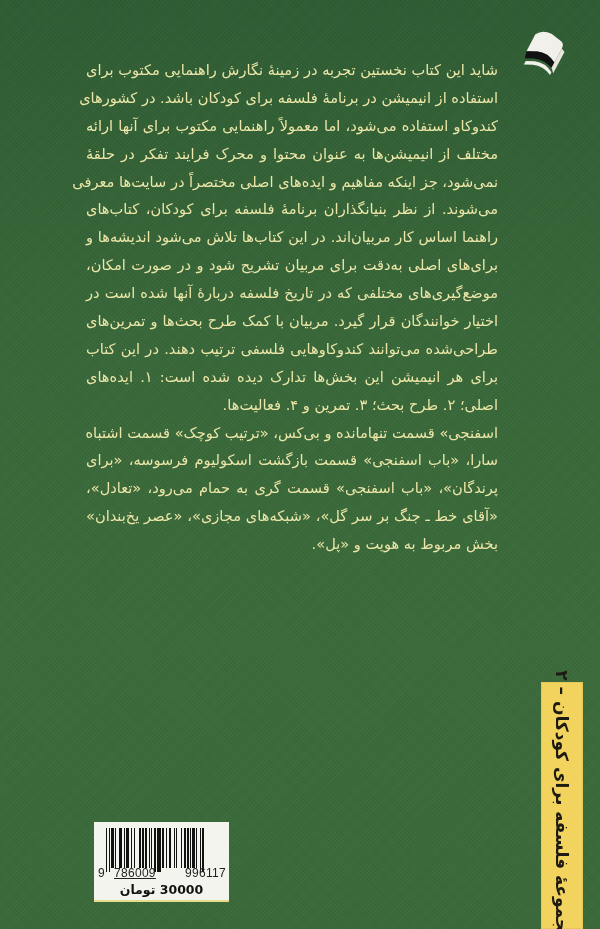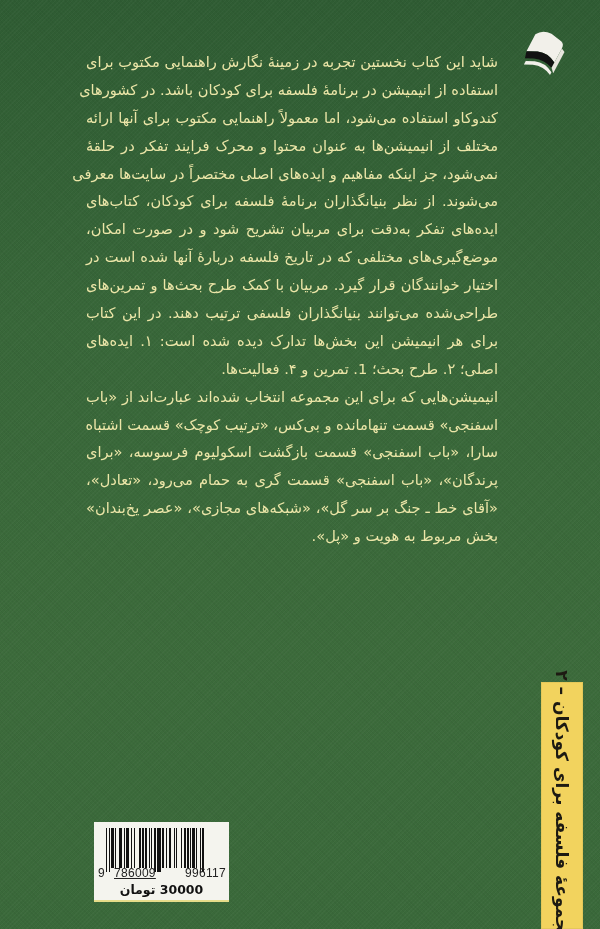--- a/index.html
+++ b/index.html
@@ -21,21 +21,21 @@
     .logo {
       position: absolute;
       left: 518px;
       top: 26px;
       width: 50px;
       height: 52px;
     }
     .blurb {
       position: absolute;
       left: 86px;
-      top: 48px;
+      top: 56px;
       width: 412px;
       direction: rtl;
       text-align: justify;
       text-align-last: right;
     }
     .blurb-line {
       display: block;
       height: 27.9px;
       line-height: 27.9px;
       font-size: 14.6px;
@@ -133,27 +133,27 @@
   </svg>
 </div>
 
 <div class="blurb">
   <span class="blurb-line">شاید این کتاب نخستین تجربه در زمینهٔ نگارش راهنمایی مکتوب برای</span>
   <span class="blurb-line">استفاده از انیمیشن در برنامهٔ فلسفه برای کودکان باشد. در کشورهای</span>
   <span class="blurb-line">کندوکاو استفاده می‌شود، اما معمولاً راهنمایی مکتوب برای آنها ارائه</span>
   <span class="blurb-line">مختلف از انیمیشن‌ها به عنوان محتوا و محرک فرایند تفکر در حلقهٔ</span>
   <span class="blurb-line">نمی‌شود، جز اینکه مفاهیم و ایده‌های اصلی مختصراً در سایت‌ها معرفی</span>
   <span class="blurb-line">می‌شوند. از نظر بنیانگذاران برنامهٔ فلسفه برای کودکان، کتاب‌های</span>
-  <span class="blurb-line">ایده‌های تفکر به‌دقت برای مربیان تشریح شود و در صورت امکان،</span>
+  <span class="blurb-line">راهنما اساس کار مربیان‌اند. در این کتاب‌ها تلاش می‌شود اندیشه‌ها و</span>
+  <span class="blurb-line">برای‌های اصلی به‌دقت برای مربیان تشریح شود و در صورت امکان،</span>
   <span class="blurb-line">موضع‌گیری‌های مختلفی که در تاریخ فلسفه دربارهٔ آنها شده است در</span>
   <span class="blurb-line">اختیار خوانندگان قرار گیرد. مربیان با کمک طرح بحث‌ها و تمرین‌های</span>
-  <span class="blurb-line">طراحی‌شده می‌توانند بنیانگذاران فلسفی ترتیب دهند. در این کتاب</span>
+  <span class="blurb-line">طراحی‌شده می‌توانند کندوکاوهایی فلسفی ترتیب دهند. در این کتاب</span>
   <span class="blurb-line">برای هر انیمیشن این بخش‌ها تدارک دیده شده است: ۱. ایده‌های</span>
-  <span class="blurb-line last">اصلی؛ ۲. طرح بحث؛ 1. تمرین و ۴. فعالیت‌ها.</span>
-  <span class="blurb-line">انیمیشن‌هایی که برای این مجموعه انتخاب شده‌اند عبارت‌اند از «باب</span>
+  <span class="blurb-line last">اصلی؛ ۲. طرح بحث؛ ۳. تمرین و ۴. فعالیت‌ها.</span>
   <span class="blurb-line">اسفنجی» قسمت تنهامانده و بی‌کس، «ترتیب کوچک» قسمت اشتباه</span>
   <span class="blurb-line">سارا، «باب اسفنجی» قسمت بازگشت اسکولیوم فرسوسه، «برای</span>
   <span class="blurb-line">پرندگان»، «باب اسفنجی» قسمت گری به حمام می‌رود، «تعادل»،</span>
   <span class="blurb-line">«آقای خط ـ جنگ بر سر گل»، «شبکه‌های مجازی»، «عصر یخ‌بندان»</span>
   <span class="blurb-line last">بخش مربوط به هویت و «پل».</span>
 </div>
 
 <div class="spine-band">
   <div class="spine-text">مجموعهٔ فلسفه برای کودکان – ۲</div>
 </div>

